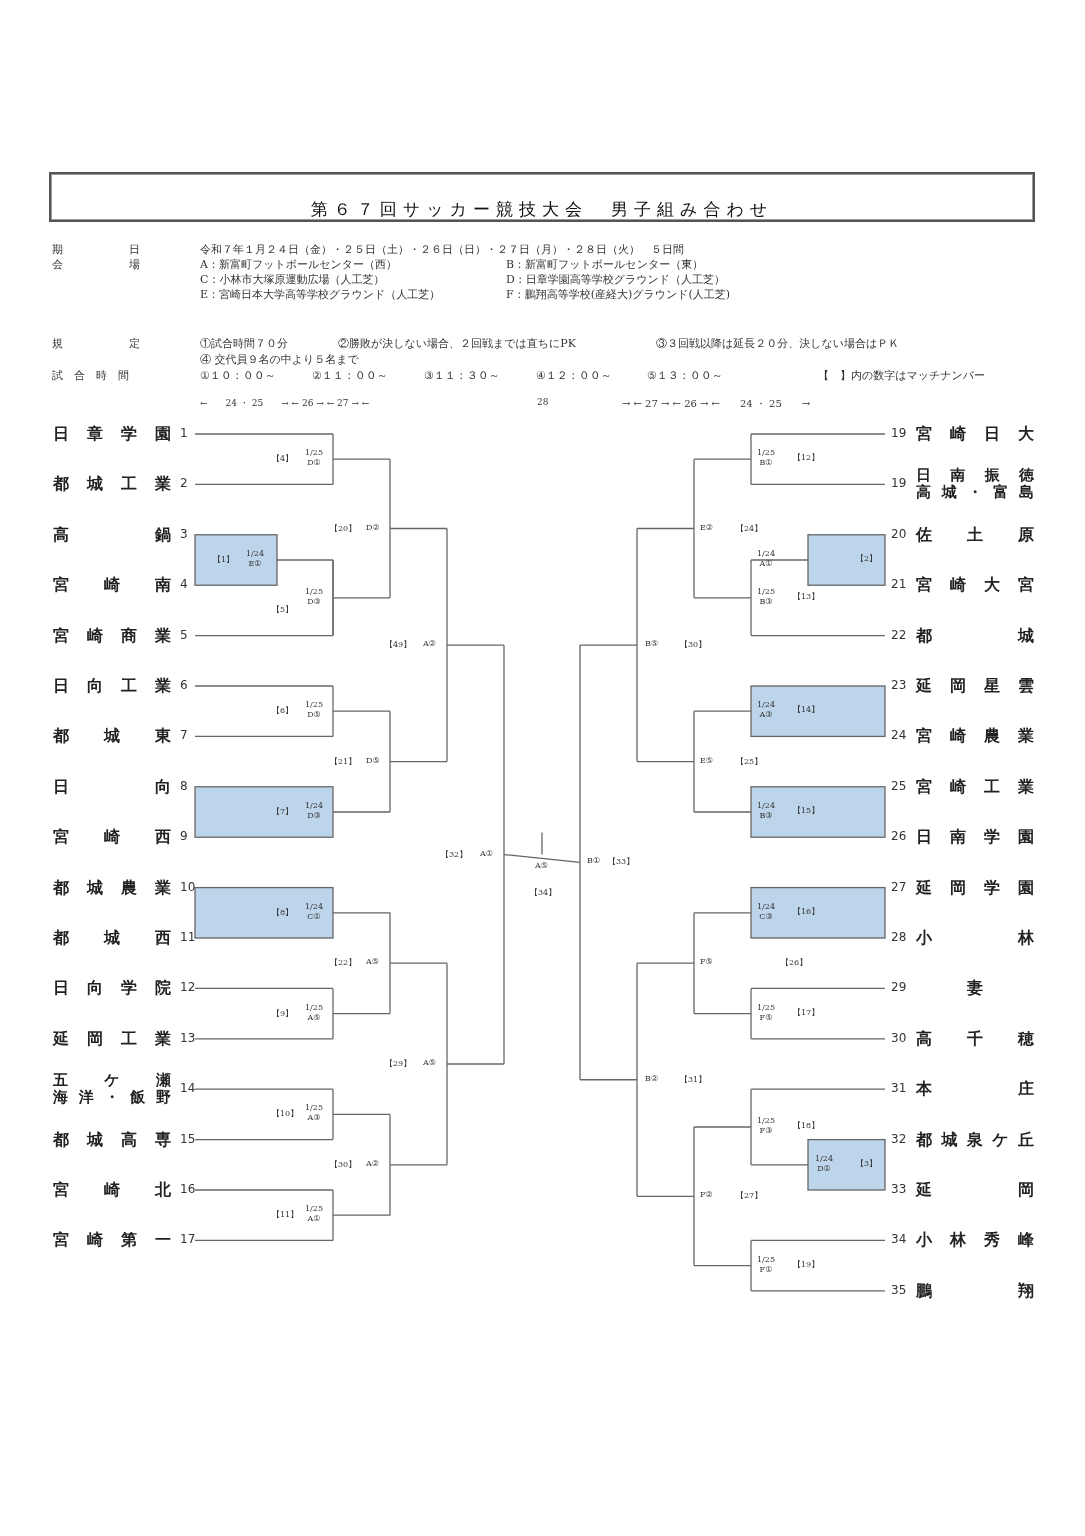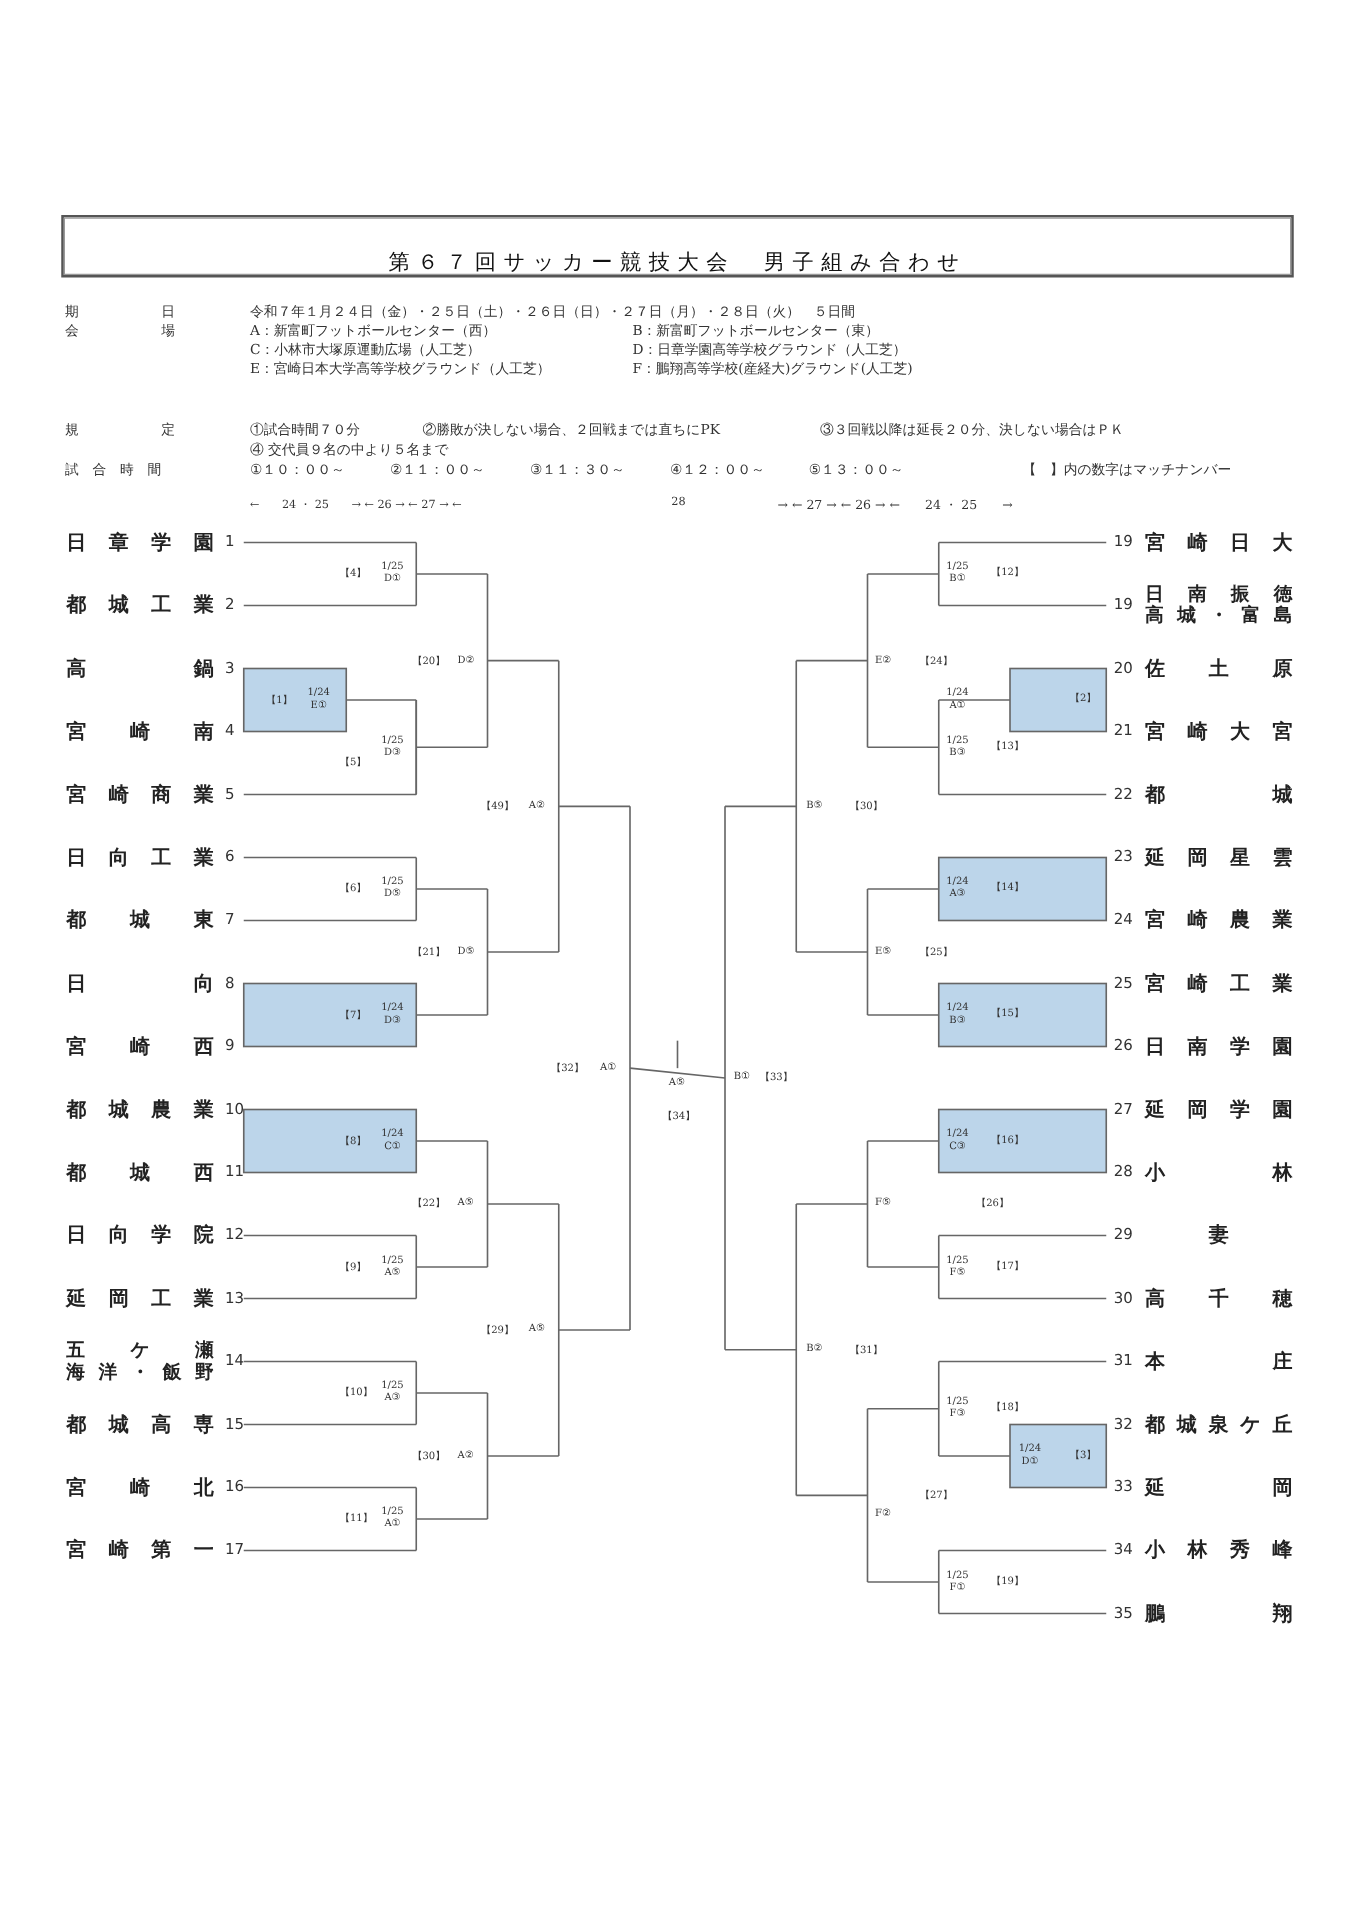--- a/index.html
+++ b/index.html
@@ -530,21 +530,21 @@
     <div class="mlabel" style="left: 757px; top: 1116px;">
       <div>1/25</div>
       <div>F③</div>
     </div>
     <div class="mno" style="left: 793px; top: 1120px;">【18】</div>
     <div class="mlabel" style="left: 815px; top: 1153.8px;">
       <div>1/24</div>
       <div>D①</div>
     </div>
     <div class="mno" style="left: 856px; top: 1157.8px;">【3】</div>
-    <div class="mlabel" style="left: 700px; top: 1190.3px; margin-top: 16px;">
+    <div class="mlabel" style="left: 700px; top: 1190.3px;">
       <div>F②</div>
     </div>
     <div class="mno" style="left: 736px; top: 1190.3px;">【27】</div>
     <div class="mlabel" style="left: 757px; top: 1254.6px;">
       <div>1/25</div>
       <div>F①</div>
     </div>
     <div class="mno" style="left: 793px; top: 1258.6px;">【19】</div>
   </div>
 

